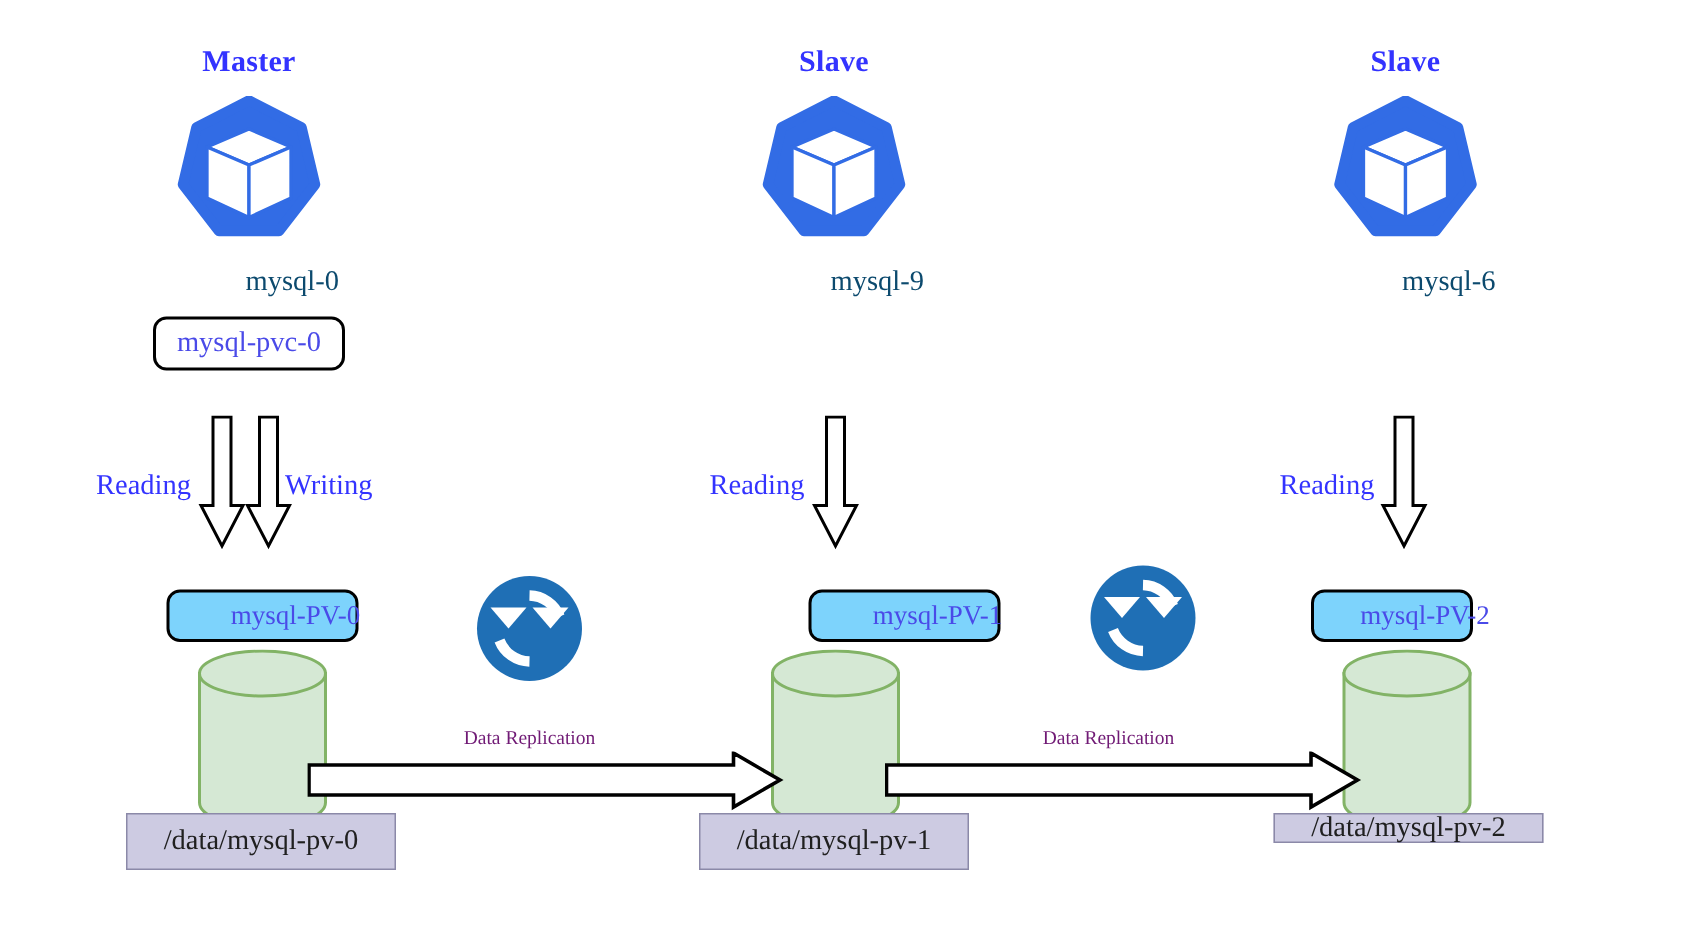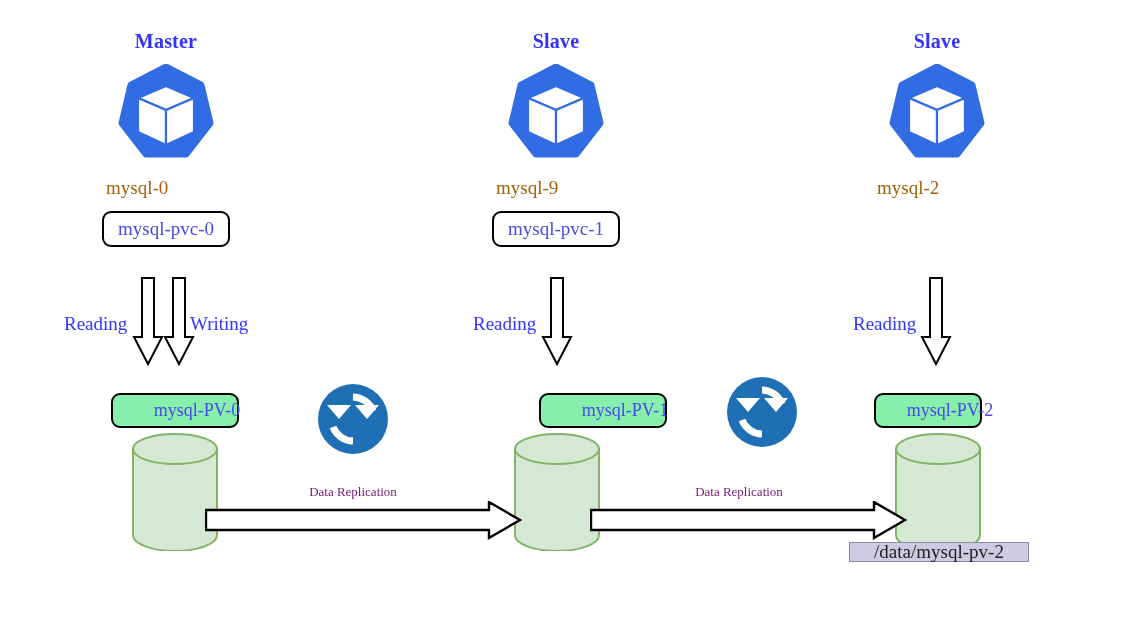--- a/index.html
+++ b/index.html
@@ -28,23 +28,23 @@
   }
 
   .k8s-logo {
     position: absolute;
     width: 104px;
     height: 100px;
   }
 
   .pod-name {
     position: absolute;
-    text-align: left;
-    font-size: 19px;
-    color: #a16207;
+    text-align: right;
+    font-size: 19px;
+    color: #0c4a6e;
     white-space: nowrap;
   }
 
   .pvc-box {
     position: absolute;
     border: 2px solid #000000;
     border-radius: 9px;
     background: #ffffff;
     color: #4a4ae8;
     font-size: 19px;
@@ -53,21 +53,21 @@
     justify-content: center;
     box-sizing: border-box;
     white-space: nowrap;
     text-align: center;
   }
 
   .pv-box {
     position: absolute;
     border: 2px solid #000000;
     border-radius: 9px;
-    background: #86efac;
+    background: #7dd3fc;
     color: #4a4ae8;
     font-size: 18px;
     display: flex;
     align-items: center;
     justify-content: center;
     box-sizing: border-box;
     white-space: nowrap;
     z-index: 6;
     padding-left: 44px;
   }
@@ -157,20 +157,21 @@
 
   <div class="pv-box" style="left:111px; top:393px; width:128px; height:35px;">mysql-PV-0</div>
 
   <div class="cylinder" style="left:130px; top:433px;">
     <svg width="90" height="118" viewBox="0 0 90 118">
       <path d="M3,16 L3,102 A42,16 0 0 0 87,102 L87,16 Z" fill="#d5e8d4" stroke="#82b366" stroke-width="2"></path>
       <ellipse cx="45" cy="16" rx="42" ry="15" fill="#d5e8d4" stroke="#82b366" stroke-width="2"></ellipse>
     </svg>
   </div>
 
+  <div class="path-box" style="left:84px; top:542px; width:180px; height:38px;">/data/mysql-pv-0</div>
 
   <div class="sync-icon" style="left:317px; top:383px;">
     <svg width="72" height="72" viewBox="0 0 72 72">
       <circle cx="36" cy="36" r="35" fill="#1f6fb5"></circle>
       <path d="M36,14 A22,22 0 0 1 56,28" fill="none" stroke="#ffffff" stroke-width="7" stroke-linecap="butt"></path>
       <path d="M36,58 A22,22 0 0 1 16,44" fill="none" stroke="#ffffff" stroke-width="7" stroke-linecap="butt"></path>
       <polygon points="22,36 34,22 10,22" fill="#ffffff"></polygon>
       <polygon points="50,36 62,50 38,50" fill="#ffffff" transform="rotate(180 50 36)"></polygon>
     </svg>
   </div>
@@ -190,39 +191,39 @@
       <polygon points="50,3 85,21 94,59 70,90 30,90 6,59 15,21" fill="#326ce5" stroke="#326ce5" stroke-width="7" stroke-linejoin="round"></polygon>
       <polygon points="50,22 78,34 78,68 50,81 22,68 22,34" fill="#ffffff"></polygon>
       <polygon points="50,22 78,34 50,46 22,34" fill="#ffffff" stroke="#326ce5" stroke-width="2.2" stroke-linejoin="round"></polygon>
       <polygon points="22,34 50,46 50,81 22,68" fill="#ffffff" stroke="#326ce5" stroke-width="2.2" stroke-linejoin="round"></polygon>
       <polygon points="78,34 78,68 50,81 50,46" fill="#ffffff" stroke="#326ce5" stroke-width="2.2" stroke-linejoin="round"></polygon>
     </svg>
   </div>
 
   <div class="pod-name" style="left:496px; top:177px; width:120px;">mysql-9</div>
 
-  <div class="pvc-box" style="left:492px; top:211px; width:128px; height:36px;">mysql-pvc-1</div>
 
   <div class="io-label" style="left:473px; top:313px;">Reading</div>
 
   <div class="vert-arrow" style="left:541px; top:277px;">
     <svg width="34" height="90" viewBox="0 0 34 90">
       <polygon points="10,1 22,1 22,60 30,60 16,87 2,60 10,60" fill="#ffffff" stroke="#000000" stroke-width="2" stroke-linejoin="miter"></polygon>
     </svg>
   </div>
 
   <div class="pv-box" style="left:493px; top:393px; width:128px; height:35px;margin-left:46px;">mysql-PV-1</div>
 
   <div class="cylinder" style="left:512px; top:433px;">
     <svg width="90" height="118" viewBox="0 0 90 118">
       <path d="M3,16 L3,102 A42,16 0 0 0 87,102 L87,16 Z" fill="#d5e8d4" stroke="#82b366" stroke-width="2"></path>
       <ellipse cx="45" cy="16" rx="42" ry="15" fill="#d5e8d4" stroke="#82b366" stroke-width="2"></ellipse>
     </svg>
   </div>
 
+  <div class="path-box" style="left:466px; top:542px; width:180px; height:38px;">/data/mysql-pv-1</div>
 
   <div class="sync-icon" style="left:726px; top:376px;">
     <svg width="72" height="72" viewBox="0 0 72 72">
       <circle cx="36" cy="36" r="35" fill="#1f6fb5"></circle>
       <path d="M36,14 A22,22 0 0 1 56,28" fill="none" stroke="#ffffff" stroke-width="7" stroke-linecap="butt"></path>
       <path d="M36,58 A22,22 0 0 1 16,44" fill="none" stroke="#ffffff" stroke-width="7" stroke-linecap="butt"></path>
       <polygon points="22,36 34,22 10,22" fill="#ffffff"></polygon>
       <polygon points="50,36 62,50 38,50" fill="#ffffff" transform="rotate(180 50 36)"></polygon>
     </svg>
   </div>
@@ -240,21 +241,21 @@
   <div class="k8s-logo" style="left:885px; top:64px;">
     <svg viewBox="0 0 100 100" width="104" height="100" aria-hidden="true">
       <polygon points="50,3 85,21 94,59 70,90 30,90 6,59 15,21" fill="#326ce5" stroke="#326ce5" stroke-width="7" stroke-linejoin="round"></polygon>
       <polygon points="50,22 78,34 78,68 50,81 22,68 22,34" fill="#ffffff"></polygon>
       <polygon points="50,22 78,34 50,46 22,34" fill="#ffffff" stroke="#326ce5" stroke-width="2.2" stroke-linejoin="round"></polygon>
       <polygon points="22,34 50,46 50,81 22,68" fill="#ffffff" stroke="#326ce5" stroke-width="2.2" stroke-linejoin="round"></polygon>
       <polygon points="78,34 78,68 50,81 50,46" fill="#ffffff" stroke="#326ce5" stroke-width="2.2" stroke-linejoin="round"></polygon>
     </svg>
   </div>
 
-  <div class="pod-name" style="left:877px; top:177px; width:120px;">mysql-2</div>
+  <div class="pod-name" style="left:877px; top:177px; width:120px;">mysql-6</div>
 
 
   <div class="io-label" style="left:853px; top:313px;">Reading</div>
 
   <div class="vert-arrow" style="left:920px; top:277px;">
     <svg width="34" height="90" viewBox="0 0 34 90">
       <polygon points="10,1 22,1 22,60 30,60 16,87 2,60 10,60" fill="#ffffff" stroke="#000000" stroke-width="2" stroke-linejoin="miter"></polygon>
     </svg>
   </div>
 

